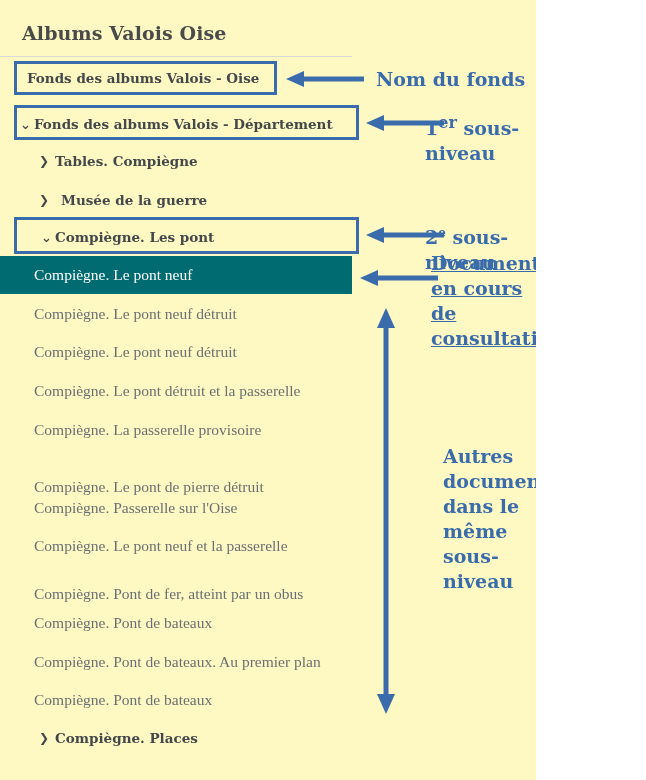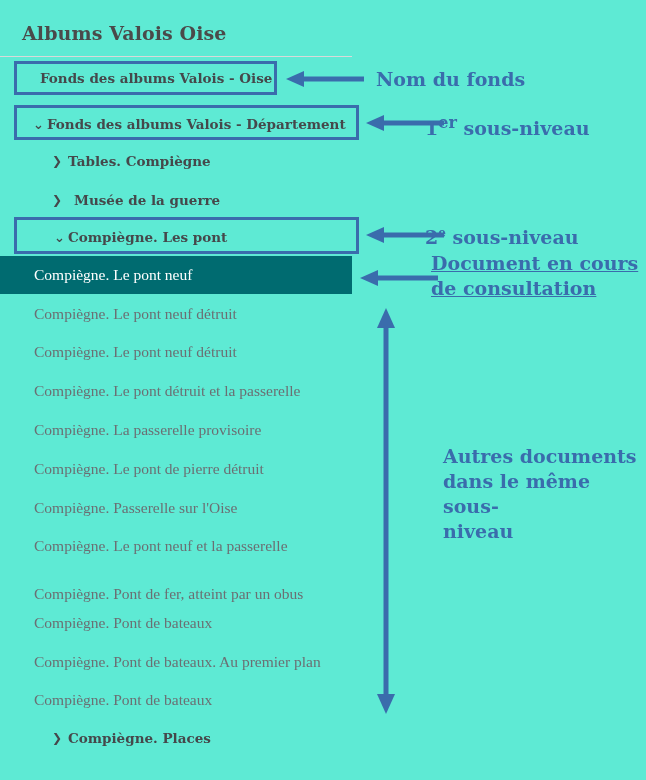--- a/index.html
+++ b/index.html
@@ -2,23 +2,23 @@
 <html><head>
 <meta charset="utf-8">
 <style>
   html, body {
     margin: 0;
     padding: 0;
     background: #ffffff;
   }
   #page {
     position: relative;
-    width: 646px;
+    width: 536px;
     height: 780px;
-    background: #5eead4;
+    background: #fef9c3;
     overflow: hidden;
     font-family: "Liberation Serif", "DejaVu Serif", serif;
   }
 
   
   #tree-panel {
     position: absolute;
     left: 0;
     top: 0;
     width: 352px;
@@ -51,21 +51,20 @@
   .tree-row {
     position: absolute;
     left: 0;
     width: 352px;
     height: 36px;
     display: flex;
     align-items: center;
     box-sizing: border-box;
     white-space: nowrap;
     overflow: hidden;
-    padding-left: 13px;
   }
 
   .tree-row .chev {
     font-family: "DejaVu Sans", sans-serif;
     font-weight: bold;
     font-size: 13px;
     color: #45484b;
     line-height: 1;
     display: inline-block;
     width: 14px;
@@ -172,21 +171,21 @@
     </div>
     <div class="doc-row" style="top:333px;">
       <span class="doc-label">Compiègne. Le pont neuf détruit</span>
     </div>
     <div class="doc-row" style="top:372px;">
       <span class="doc-label">Compiègne. Le pont détruit et la passerelle</span>
     </div>
     <div class="doc-row" style="top:411px;">
       <span class="doc-label">Compiègne. La passerelle provisoire</span>
     </div>
-    <div class="doc-row" style="top:450px;text-align:right;">
+    <div class="doc-row" style="top:468px;text-align:right;">
       <span class="doc-label">Compiègne. Le pont de pierre détruit</span>
     </div>
     <div class="doc-row" style="top:489px;">
       <span class="doc-label">Compiègne. Passerelle sur l'Oise</span>
     </div>
     <div class="doc-row" style="top:527px;">
       <span class="doc-label">Compiègne. Le pont neuf et la passerelle</span>
     </div>
     <div class="doc-row" style="top:565px;align-items:flex-end;">
       <span class="doc-label">Compiègne. Pont de fer, atteint par un obus</span>

